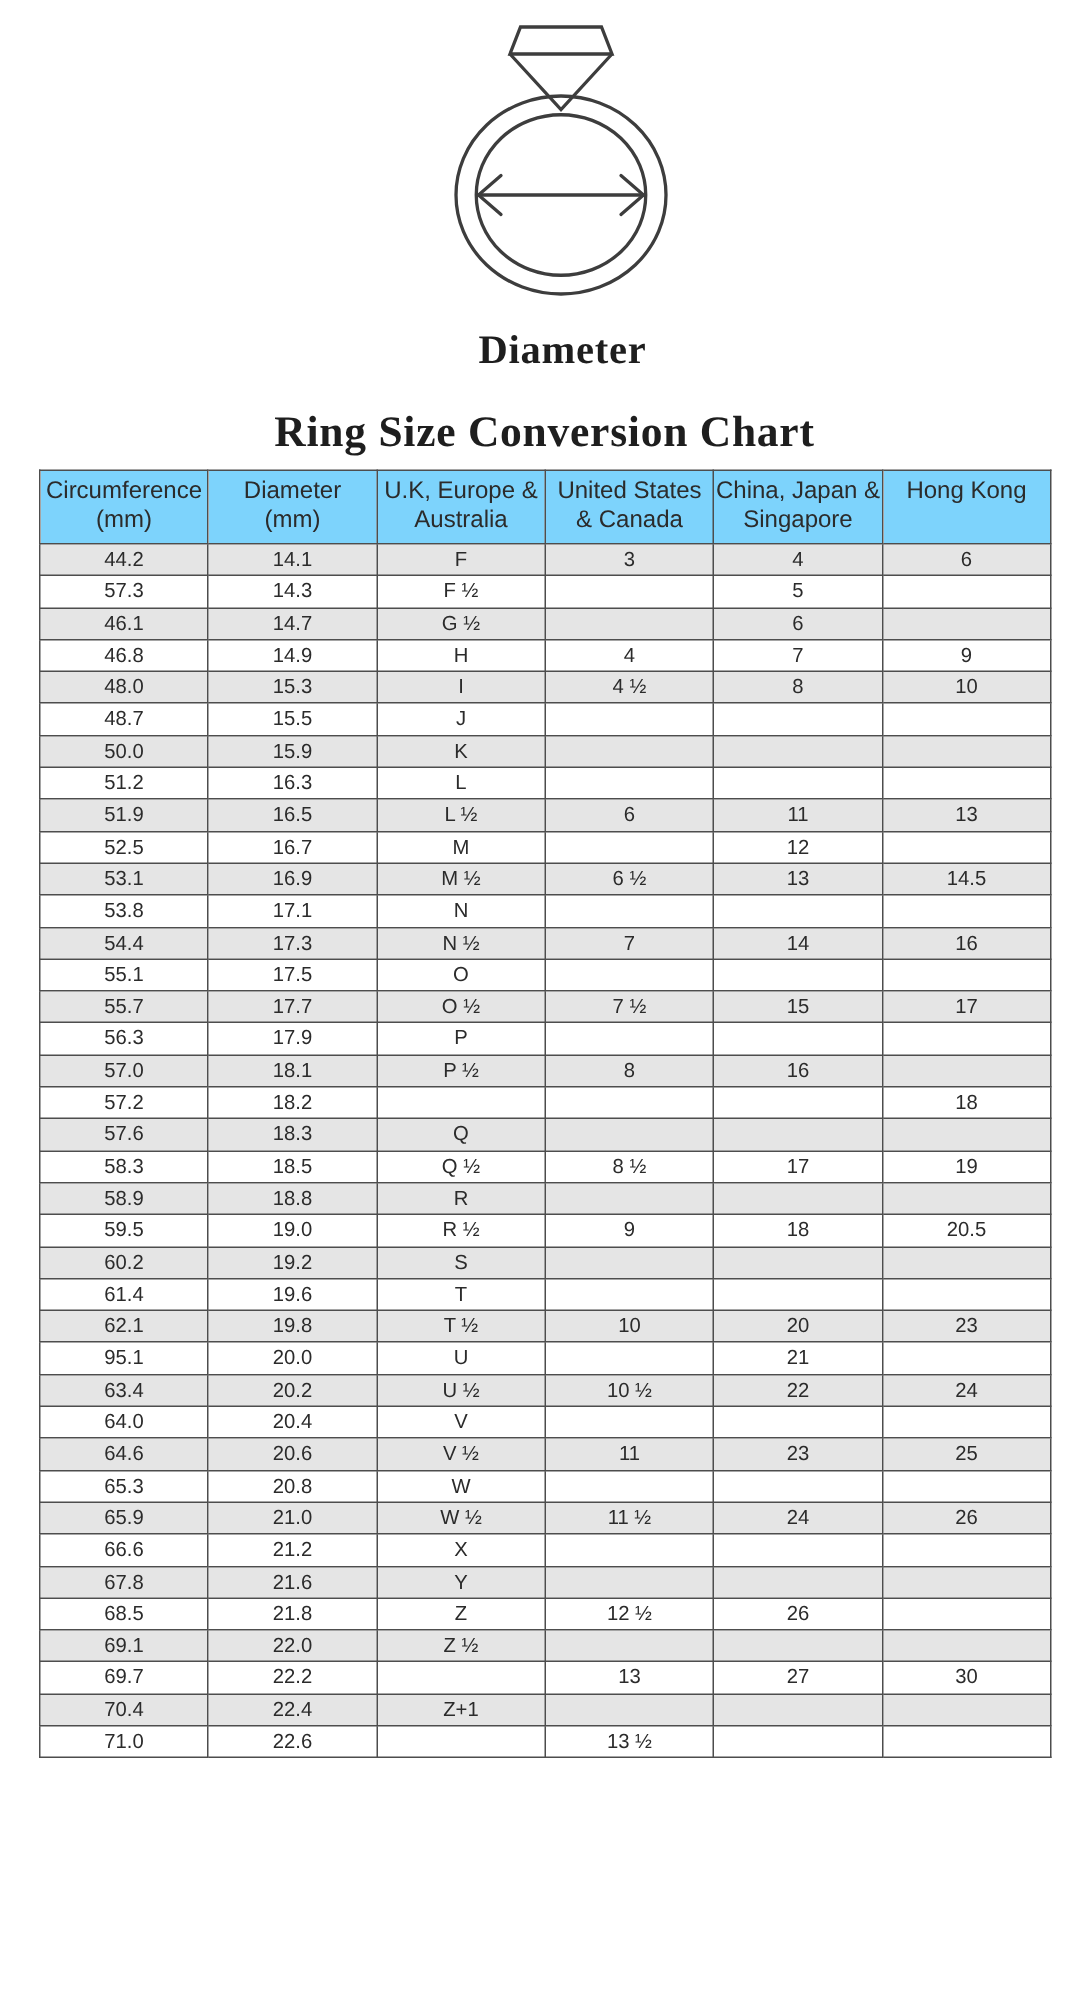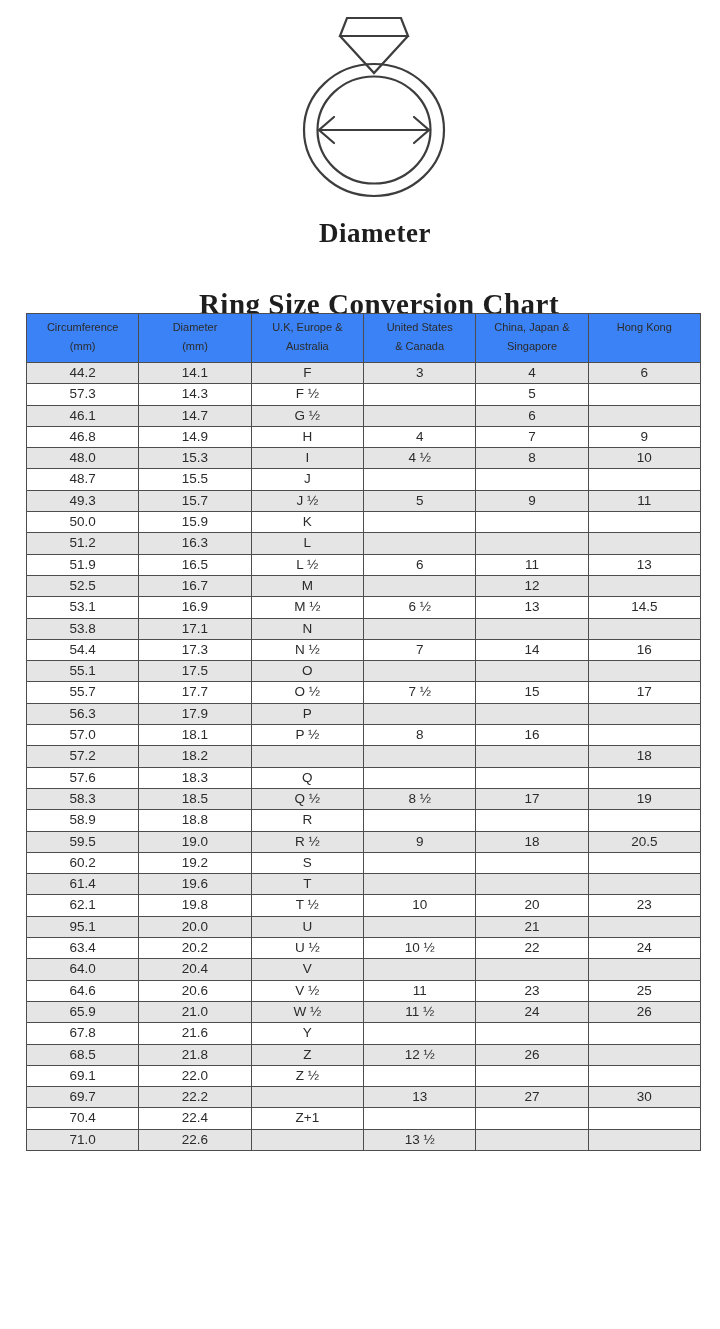--- a/index.html
+++ b/index.html
@@ -36,21 +36,21 @@
     font-size: 27px;
     letter-spacing: 0.5px;
     color: #1e1e1e;
     white-space: nowrap;
   }
   .chart-title {
     position: absolute;
     top: 272px;
     left: 363px;
     transform: translateX(-50%);
-    margin: 16px;
+    margin: 0;
     font-family: "Liberation Serif", "DejaVu Serif", serif;
     font-weight: 700;
     font-size: 29px;
     letter-spacing: 0.5px;
     color: #1e1e1e;
     white-space: nowrap;
   }
   table.conversion-table {
     position: absolute;
     left: 26px;
@@ -61,26 +61,26 @@
   }
   .conversion-table th,
   .conversion-table td {
     border: 1.5px solid var(--border);
     text-align: center;
     overflow: hidden;
     white-space: nowrap;
   }
   .conversion-table th {
     font-weight: 400;
-    font-size: 11px;
+    font-size: 16px;
     height: 43px;
     vertical-align: top;
     padding-top: 4px;
     line-height: 19px;
-    background: #3b82f6;
+    background: #7dd3fc;
   }
   .conversion-table td {
     font-size: 13.5px;
     height: 20.3px;
     line-height: 20.3px;
     padding: 0 2px;
     background: #ffffff;
   }
   .conversion-table tbody tr:nth-child(odd) td {
     background: var(--row-shade);
@@ -187,28 +187,20 @@
       </tr>
       <tr>
         <td>48.7</td>
         <td>15.5</td>
         <td>J</td>
         <td></td>
         <td></td>
         <td></td>
       </tr>
       <tr>
-        <td>49.3</td>
-        <td>15.7</td>
-        <td>J ½</td>
-        <td>5</td>
-        <td>9</td>
-        <td>11</td>
-      </tr>
-      <tr>
         <td>50.0</td>
         <td>15.9</td>
         <td>K</td>
         <td></td>
         <td></td>
         <td></td>
       </tr>
       <tr>
         <td>51.2</td>
         <td>16.3</td>
@@ -379,28 +371,44 @@
       </tr>
       <tr>
         <td>64.6</td>
         <td>20.6</td>
         <td>V ½</td>
         <td>11</td>
         <td>23</td>
         <td>25</td>
       </tr>
       <tr>
+        <td>65.3</td>
+        <td>20.8</td>
+        <td>W</td>
+        <td></td>
+        <td></td>
+        <td></td>
+      </tr>
+      <tr>
         <td>65.9</td>
         <td>21.0</td>
         <td>W ½</td>
         <td>11 ½</td>
         <td>24</td>
         <td>26</td>
       </tr>
       <tr>
+        <td>66.6</td>
+        <td>21.2</td>
+        <td>X</td>
+        <td></td>
+        <td></td>
+        <td></td>
+      </tr>
+      <tr>
         <td>67.8</td>
         <td>21.6</td>
         <td>Y</td>
         <td></td>
         <td></td>
         <td></td>
       </tr>
       <tr>
         <td>68.5</td>
         <td>21.8</td>

